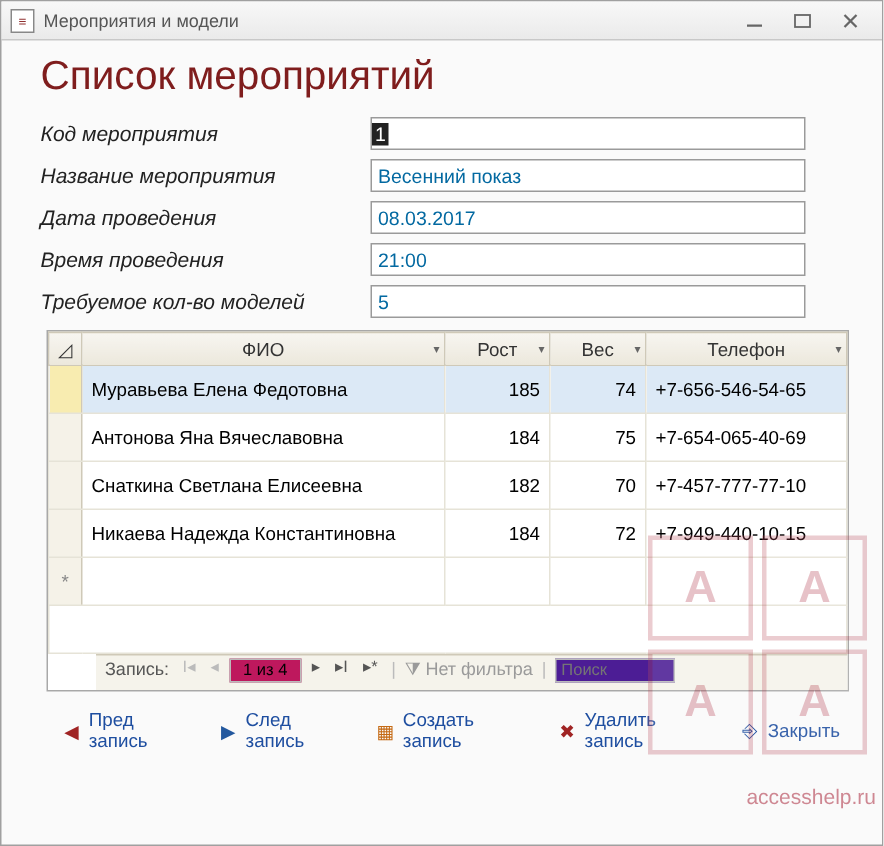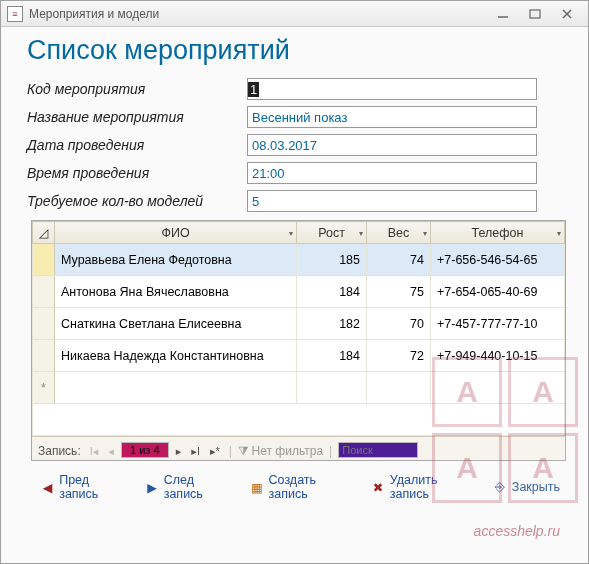--- a/index.html
+++ b/index.html
@@ -41,21 +41,21 @@
   .winbtn { width:18px; height:14px; display:flex;align-items:center;justify-content:center; color:#666; font-size:11px; }
   .winbtn svg { display:block; }
 
   .content {
     padding: 4px 18px 6px 26px;
   }
   h1.page-title {
     font-family: "Segoe UI Light", "Segoe UI", sans-serif;
     font-weight: 300;
     font-size: 27px;
-    color: #0369a1;
+    color: #7f1d1d;
     margin: 4px 0 12px 0;
   }
   .form-row {
     display:flex;
     align-items:center;
     margin-bottom: 6px;
   }
   .form-row .lbl {
     width: 220px;
     font-style: italic;
@@ -129,26 +129,27 @@
     color:#888;
   }
   tr.selected td { background:#dce9f6; }
   tr.selected td.rowsel { background:#f8ecb0; }
   .num-col { text-align:right; }
   .grid-body-blank { height:126px; }
   .grid-nav {
     border-top:1px solid #cfc9b8;
     background:#f5f3eb;
     display:flex;
-    align-items:flex-end;
+    align-items:flex-start;
     gap:4px;
     padding:2px 6px;
     font-size:12px;
     color:#555;
     height:24px;
+    margin-left:32px;
   }
   .nav-lbl { margin-right:2px; }
   .nav-btn {
     border:1px solid transparent;
     background:none;
     padding:0 2px;
     color:#555;
     font-size:11px;
     line-height:1;
     display:flex;align-items:center;
@@ -193,22 +194,22 @@
     opacity:0.4;
     pointer-events:none;
   }
   .wm-box {
     border:3px solid rgba(170,40,60,.6);
     display:flex;align-items:center;justify-content:center;
     font-size:30px;font-weight:bold;color:rgba(170,40,60,.7);
     background:rgba(255,255,255,.3);
   }
   .wm-text {
-    position:absolute;right:28px;bottom:24px;
-    color:rgba(170,40,60,.55);font-style:italic;font-size:14px;
+    position:absolute;right:4px;bottom:24px;
+    color:rgba(170,40,60,.55);font-size:14px;
     pointer-events:none;
   }
 </style>
 </head>
 <body>
 
 <div class="window">
 
   <div class="titlebar">
     <div class="app-icon">≡</div>

